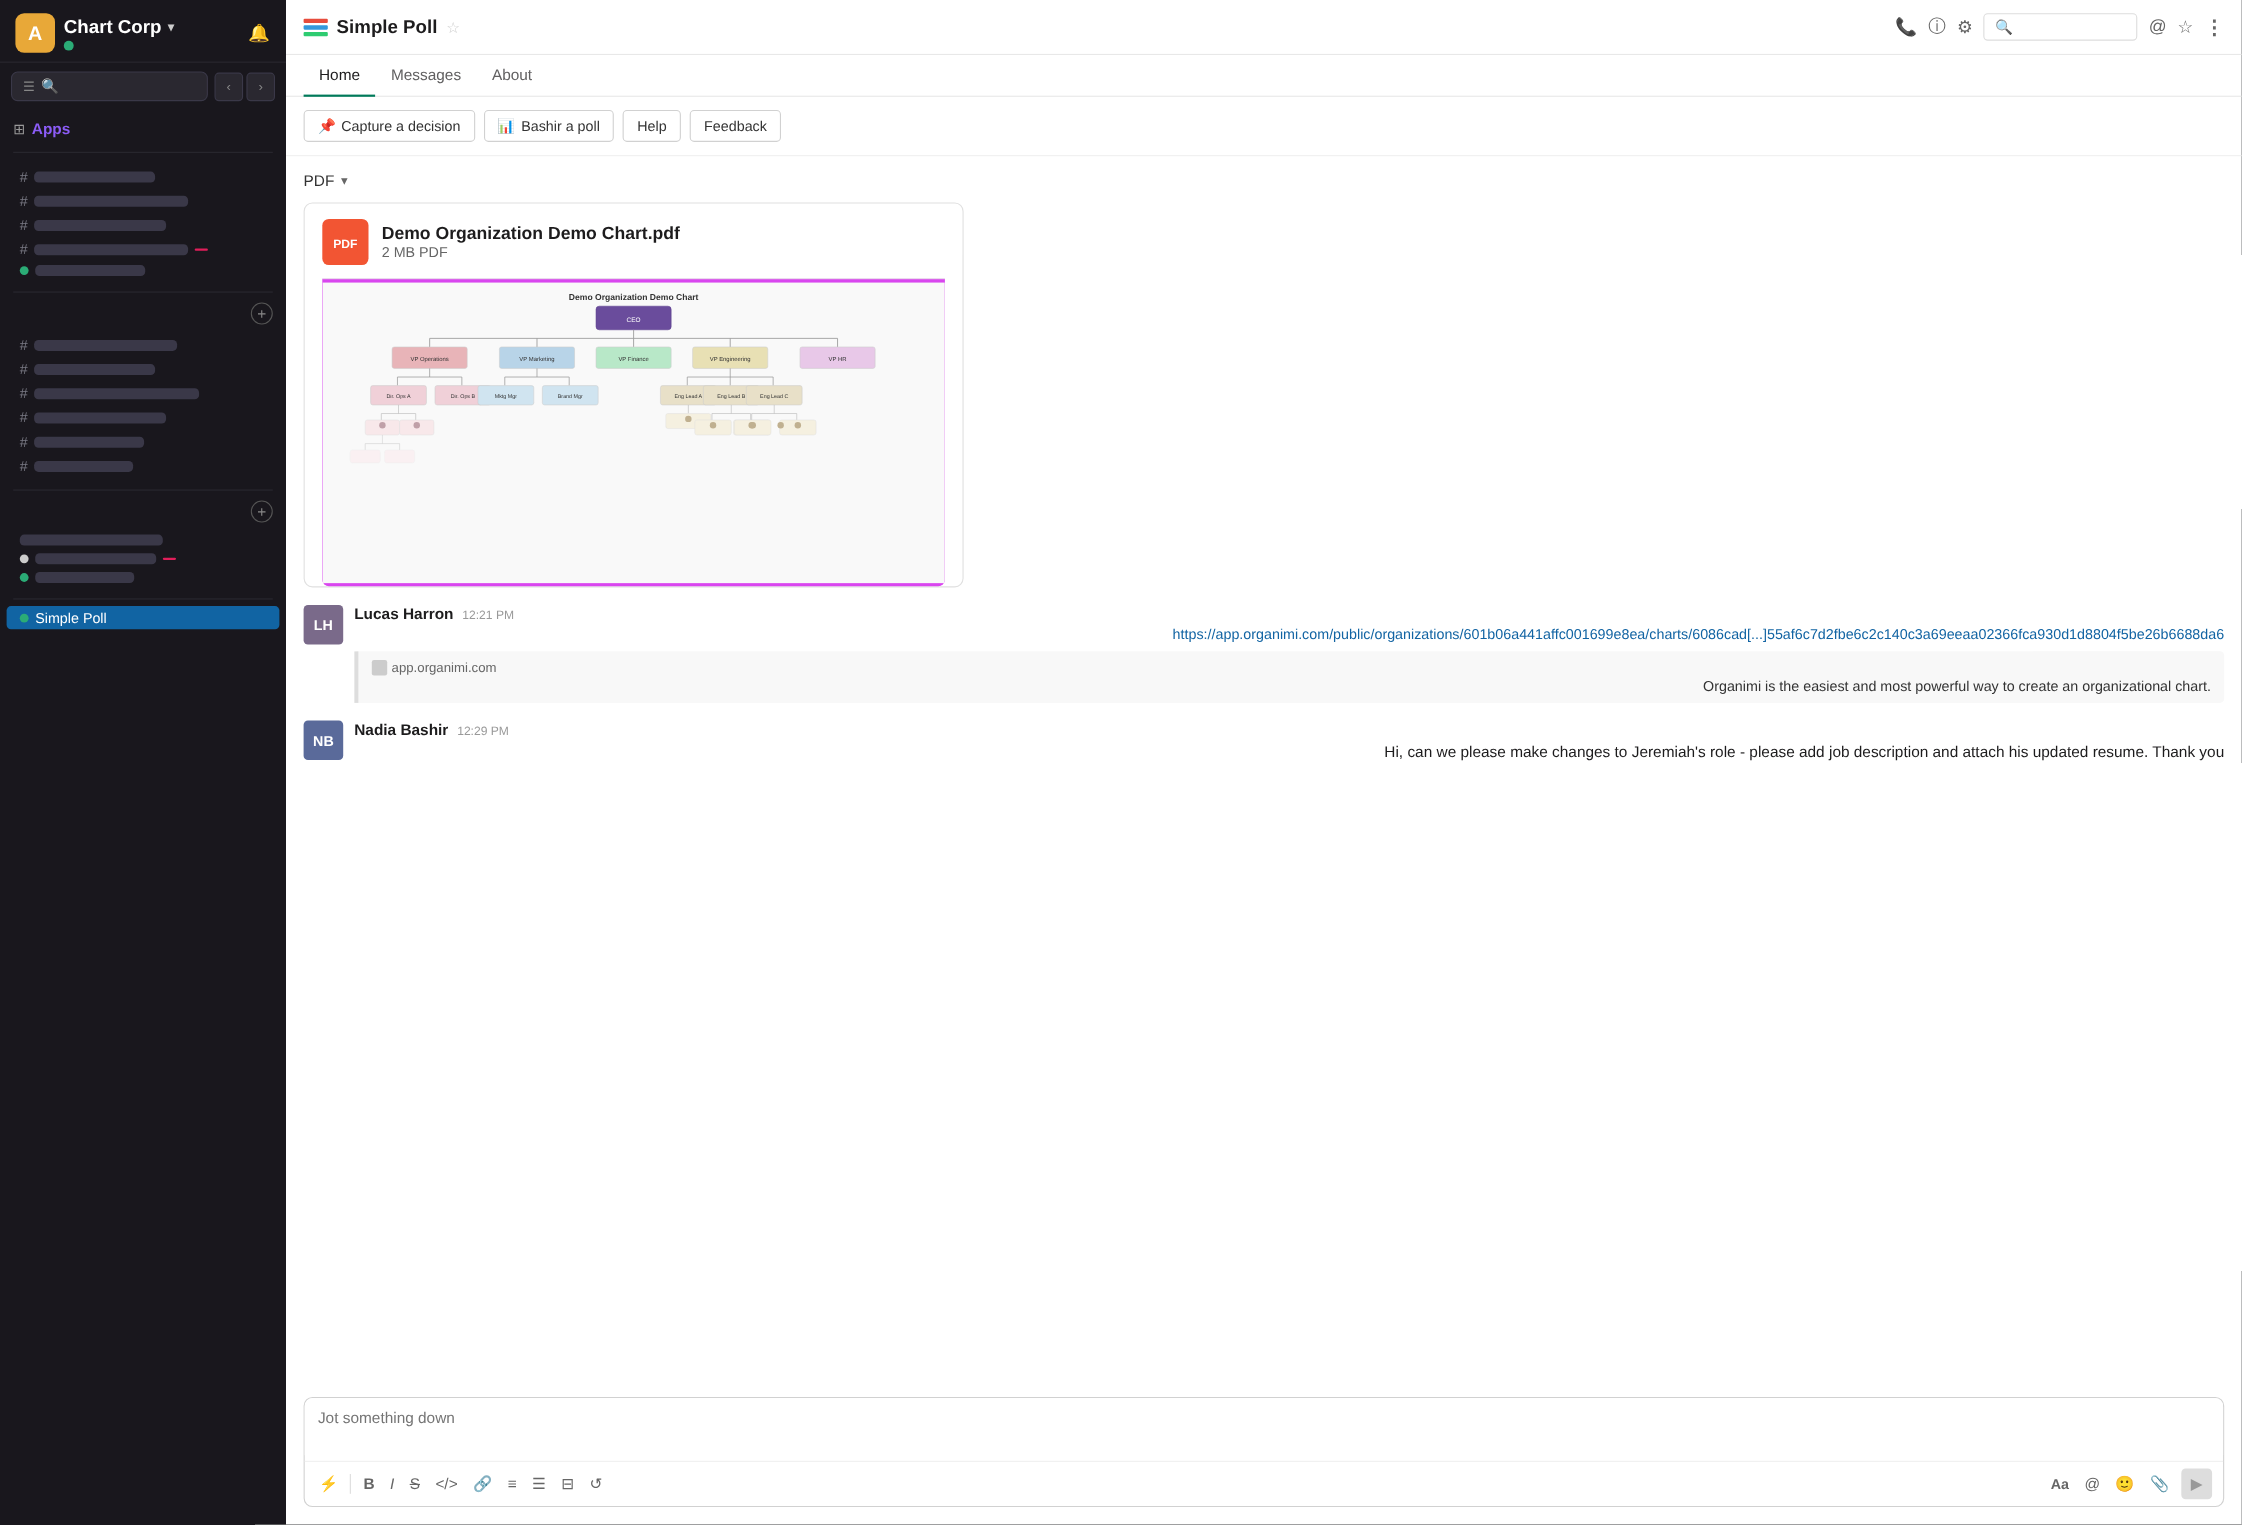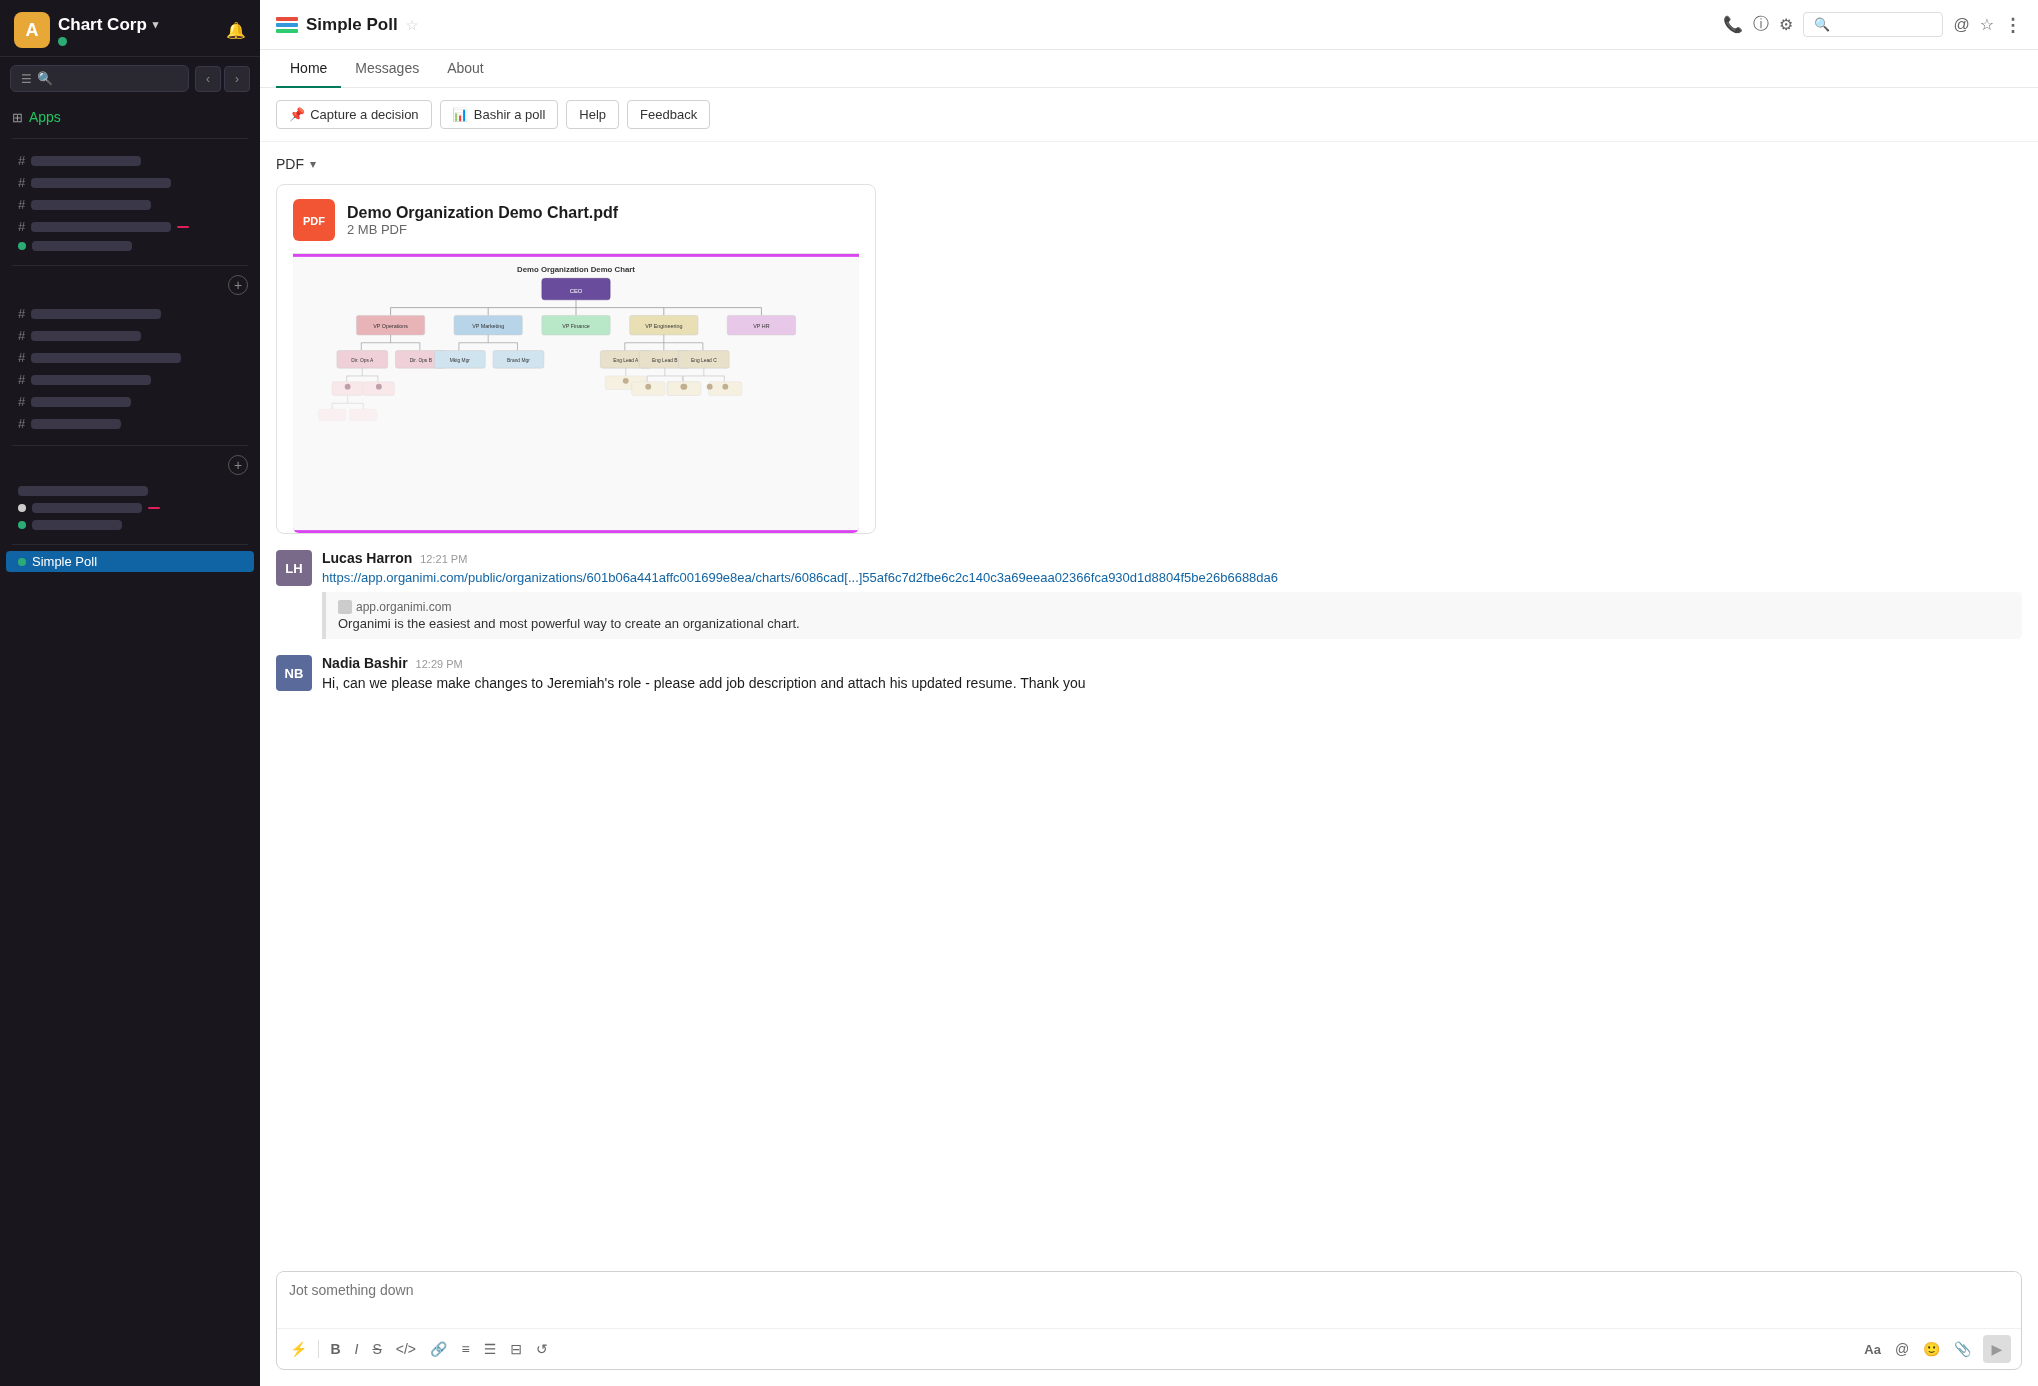--- a/index.html
+++ b/index.html
@@ -55,21 +55,21 @@
       color: #888; width: 26px; height: 26px; display: flex; align-items: center; justify-content: center;
       font-size: 12px; cursor: pointer;
     }
     .sidebar-section {
       padding: 6px 0 4px;
     }
     .sidebar-section-header {
       display: flex; align-items: center; padding: 3px 12px;
       font-size: 13px; color: #999; gap: 6px; cursor: pointer;
     }
-    .apps-label { font-size: 14px; font-weight: 400; color: #22c55e; }
+    .apps-label { font-size: 14px; font-weight: 700; color: #8b5cf6; }
     .sidebar-item {
       display: flex; align-items: center; padding: 3px 12px;
       font-size: 13px; color: #9e9ea6; cursor: pointer; gap: 6px;
       border-radius: 4px; margin: 1px 6px;
     }
     .sidebar-item.active { background: #1164a3; color: #fff; }
     .sidebar-item.active .item-label { color: #fff; }
     .hash-icon { color: #7a7a85; font-size: 13px; }
     .item-label { font-size: 13px; color: #ccc; flex: 1; }
     .badge-red {
@@ -170,21 +170,21 @@
       height: 280px; position: relative;
     }
     .org-chart-svg {
       width: 100%; height: 100%;
     }
 
     
     .message {
       display: flex; gap: 10px; margin-bottom: 16px;
     }
-    .msg-content { flex: 1; }
+    .msg-content { flex: 1; text-align: right; }
     .msg-header { display: flex; align-items: baseline; gap: 8px; margin-bottom: 2px; }
     .msg-author { font-size: 14px; font-weight: 700; color: #1d1c1d; }
     .msg-time { font-size: 11px; color: #999; }
     .msg-text { font-size: 14px; color: #1d1c1d; line-height: 1.5; }
     .msg-link { color: #1264a3; font-size: 13px; text-decoration: none; word-break: break-all; }
 
     .link-preview {
       border-left: 4px solid #ddd; padding: 8px 12px; margin-top: 6px;
       background: #f8f8f8; border-radius: 0 4px 4px 0;
     }

